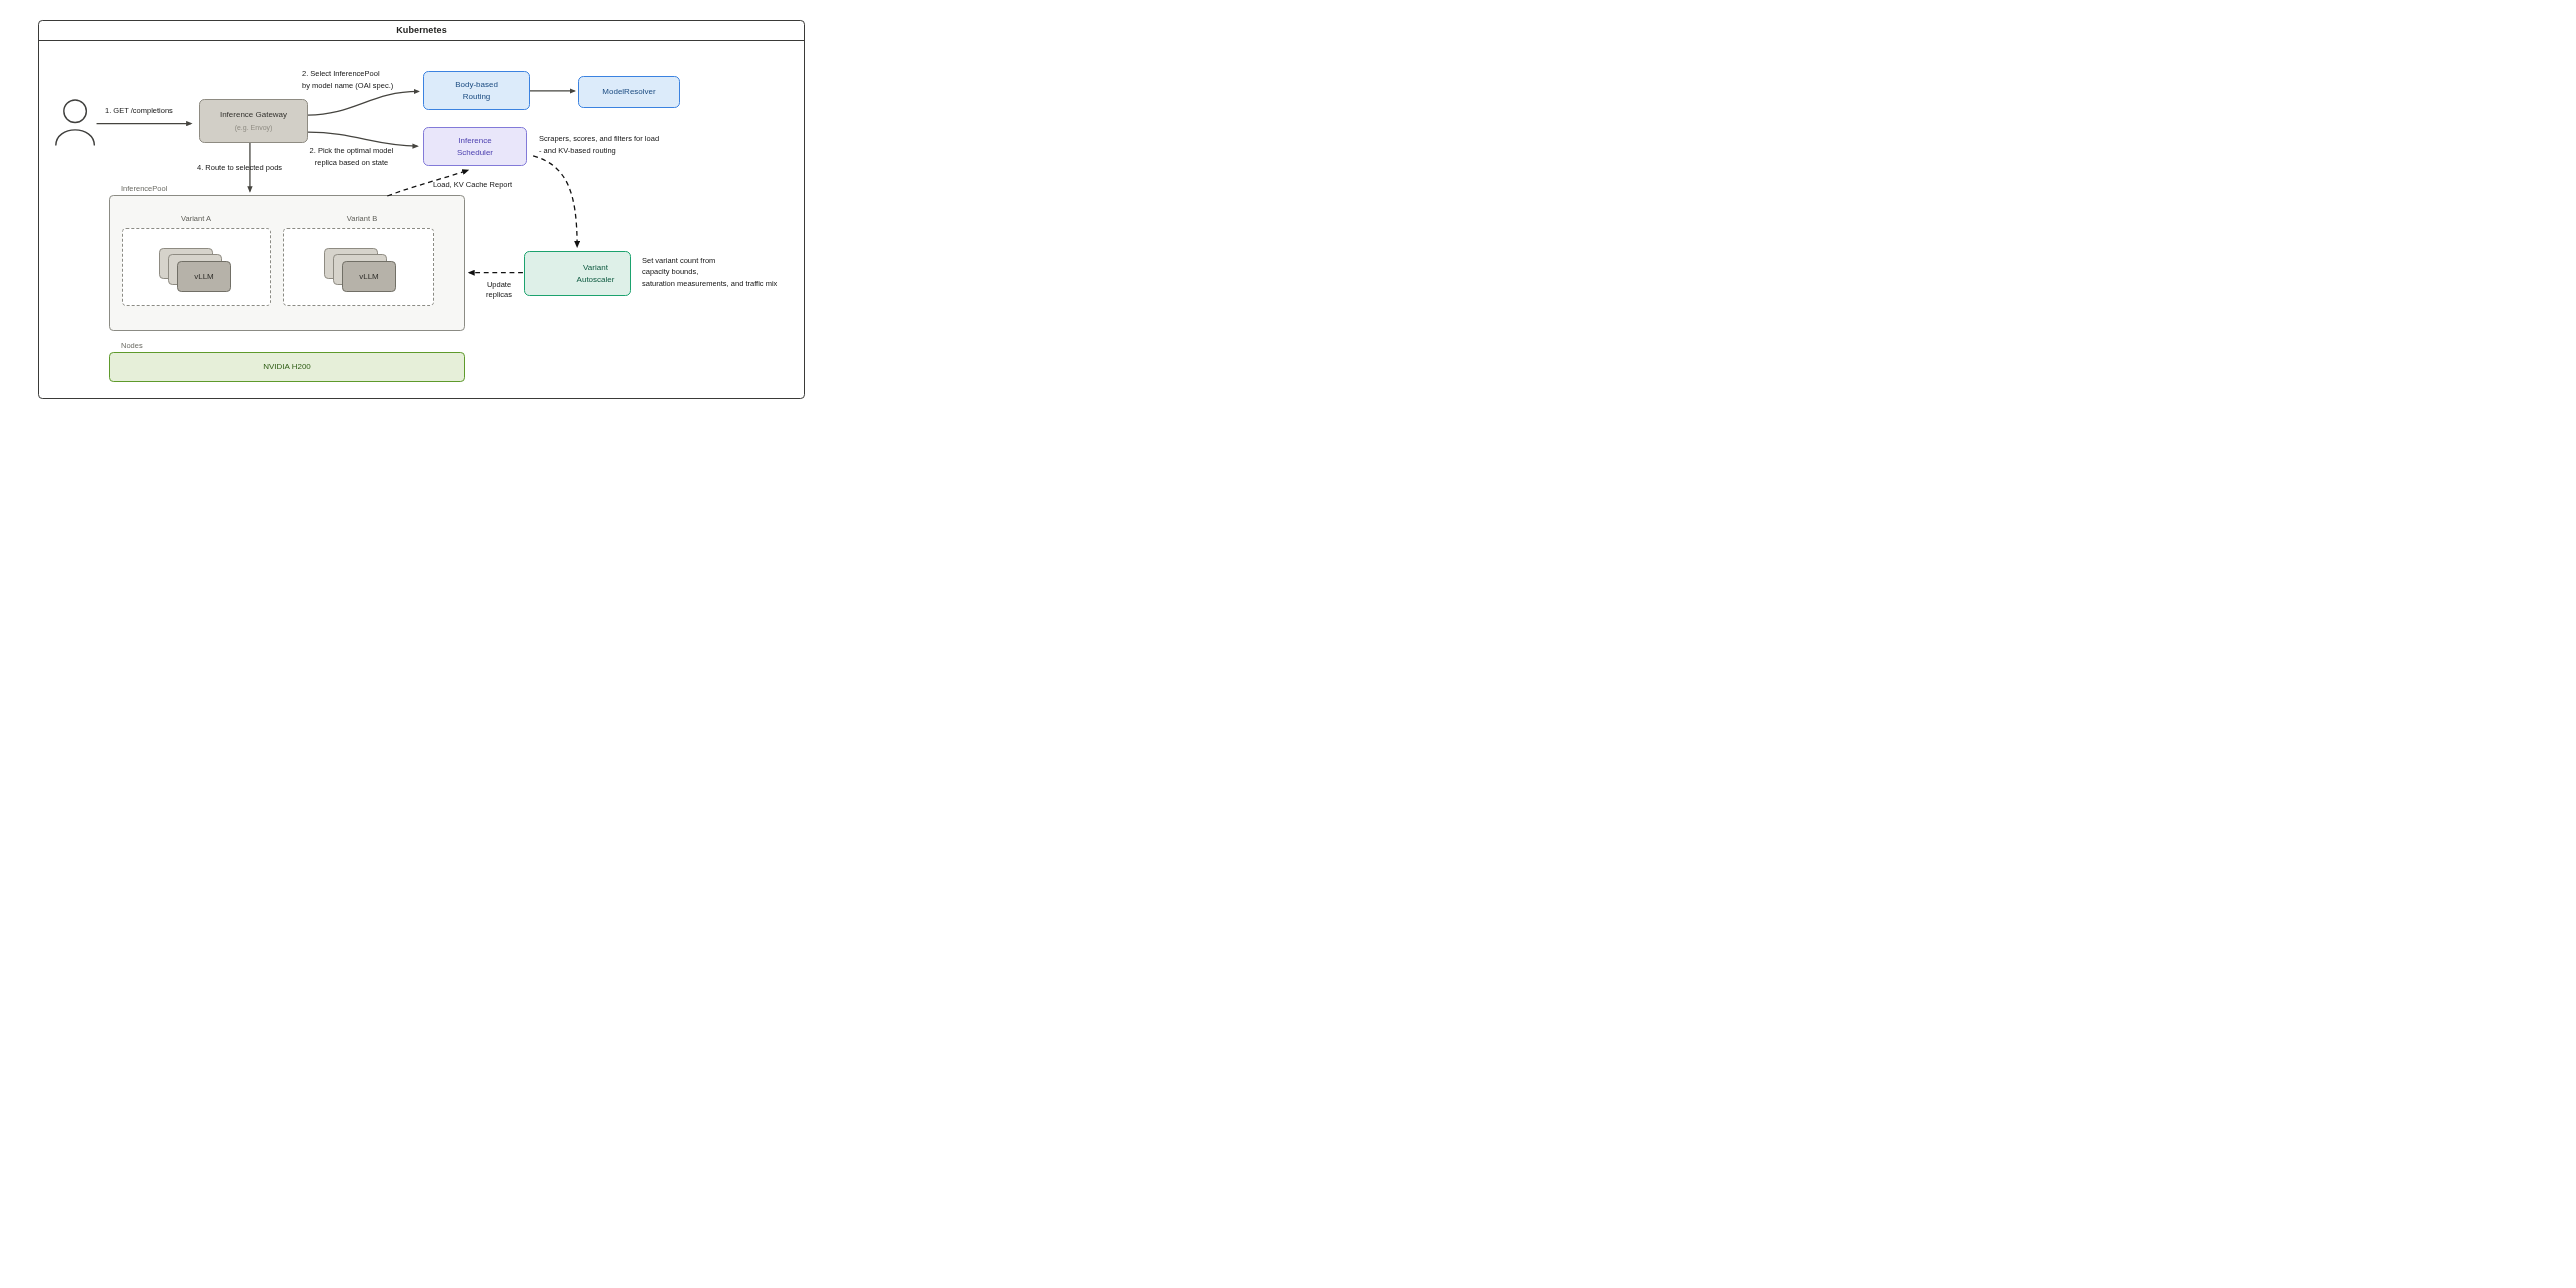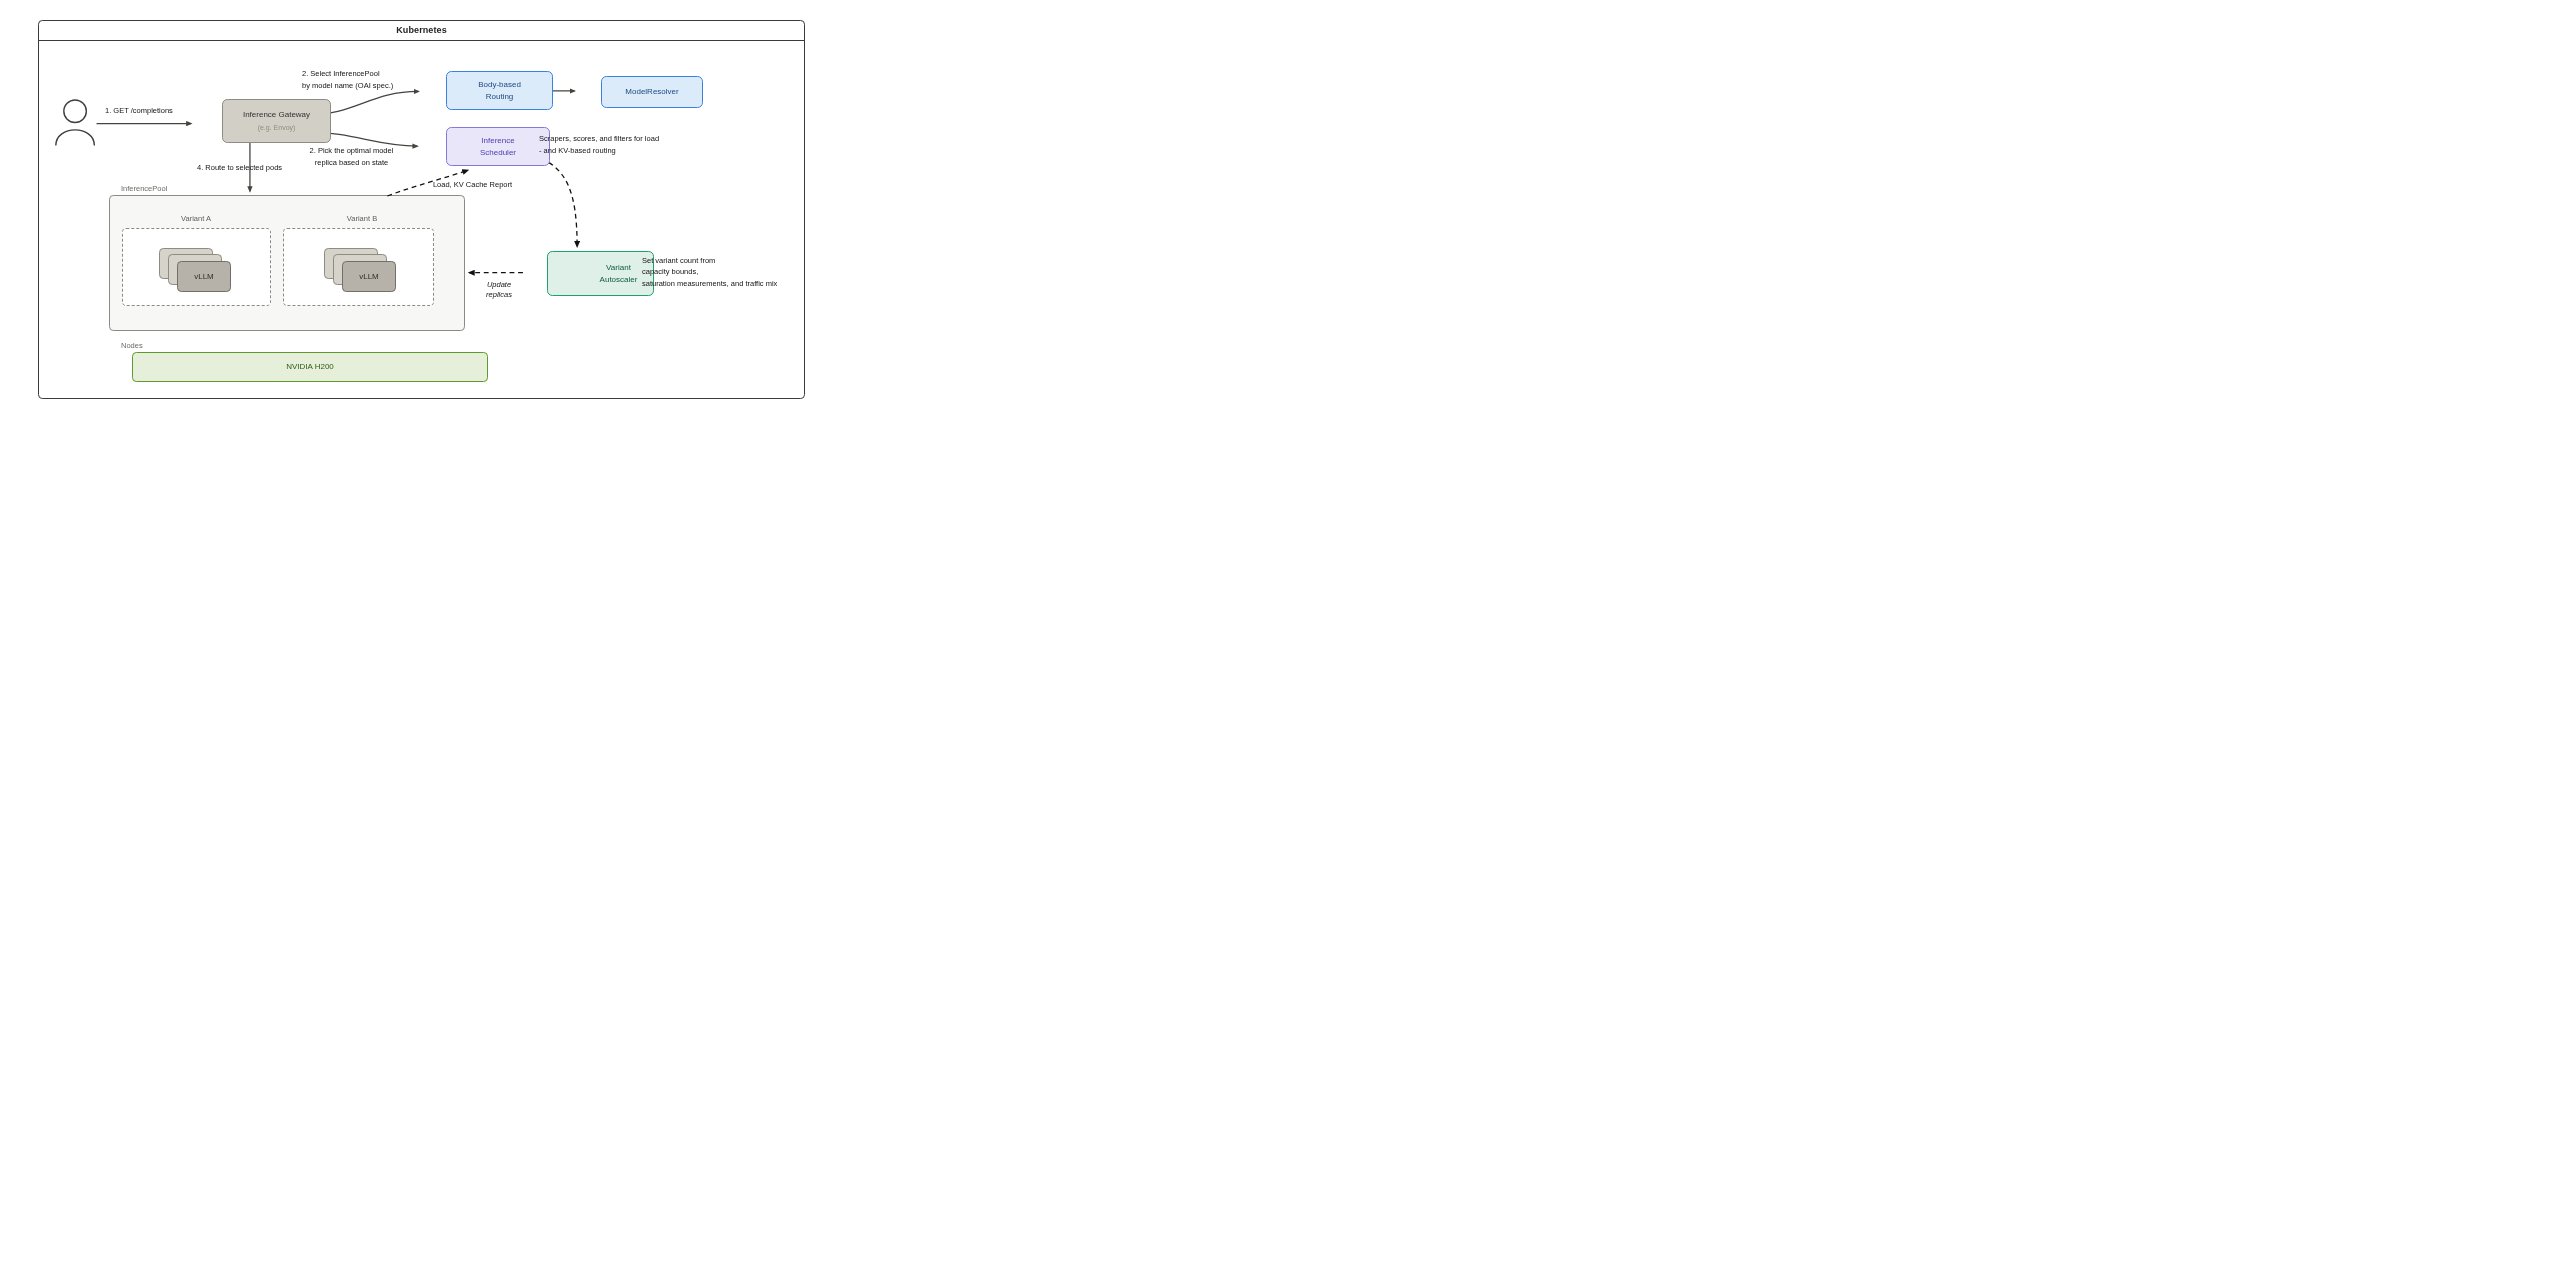--- a/index.html
+++ b/index.html
@@ -14,21 +14,21 @@
     display:flex;align-items:center;justify-content:center;}
   .k8s-title{font-size:9px;font-weight:bold;color:#222220;letter-spacing:0.1px;}
 
   .txt{position:absolute;font-size:7.5px;color:#141414;line-height:11.8px;z-index:5;}
   .txt.center{text-align:center;}
   .gray-label{position:absolute;font-size:7.5px;color:#6b6b64;z-index:5;}
 
   
   .node{position:absolute;box-sizing:border-box;border-radius:5.4px;z-index:4;
     display:flex;flex-direction:column;align-items:center;justify-content:center;
-    font-size:8px;line-height:11.3px;text-align:center;margin-left:23px;}
+    font-size:8px;line-height:11.3px;text-align:center;}
   .node.tan{background:#d2cfc7;border:0.8px solid #8e8b82;color:#33322e;}
   .node.tan .sub{font-size:7px;color:#8f8c83;margin-top:2.1px;}
   .node.blue{background:#dcebfa;border:0.8px solid #3b82e0;color:#1b4b80;}
   .node.purple{background:#e9e6fa;border:0.8px solid #827ad8;color:#4a3eae;}
   .node.green{background:#def0e8;border:0.8px solid #1ba26e;color:#0e5a40;padding-left:36px;}
   .node.nvidia{background:#e6efd9;border:0.8px solid #5e9a2b;color:#2d5c13;border-radius:4.3px;}
 
   
   .pool{position:absolute;left:109px;top:195px;width:356px;height:136px;
     background:#f7f7f5;border:0.8px solid #8b8b84;border-radius:4.3px;box-sizing:border-box;z-index:1;}
@@ -153,19 +153,19 @@
   </div>
 
   <div class="txt center" style="left:424px;top:179px;width:97px;">Load, KV Cache Report</div>
 
   <div class="txt" style="left:642px;top:255px;line-height:11.3px;">
     <div>Set variant count from</div>
     <div>capacity bounds,</div>
     <div>saturation measurements, and traffic mix</div>
   </div>
 
-  <div class="txt center" style="left:472px;top:280px;width:54px;line-height:10.2px;font-style:italic;">
+  <div class="txt center" style="left:472px;top:280px;width:54px;line-height:10.2px;">
     <div>Update</div>
     <div>replicas</div>
   </div>
 
 </div>
 
 
 </body></html>

